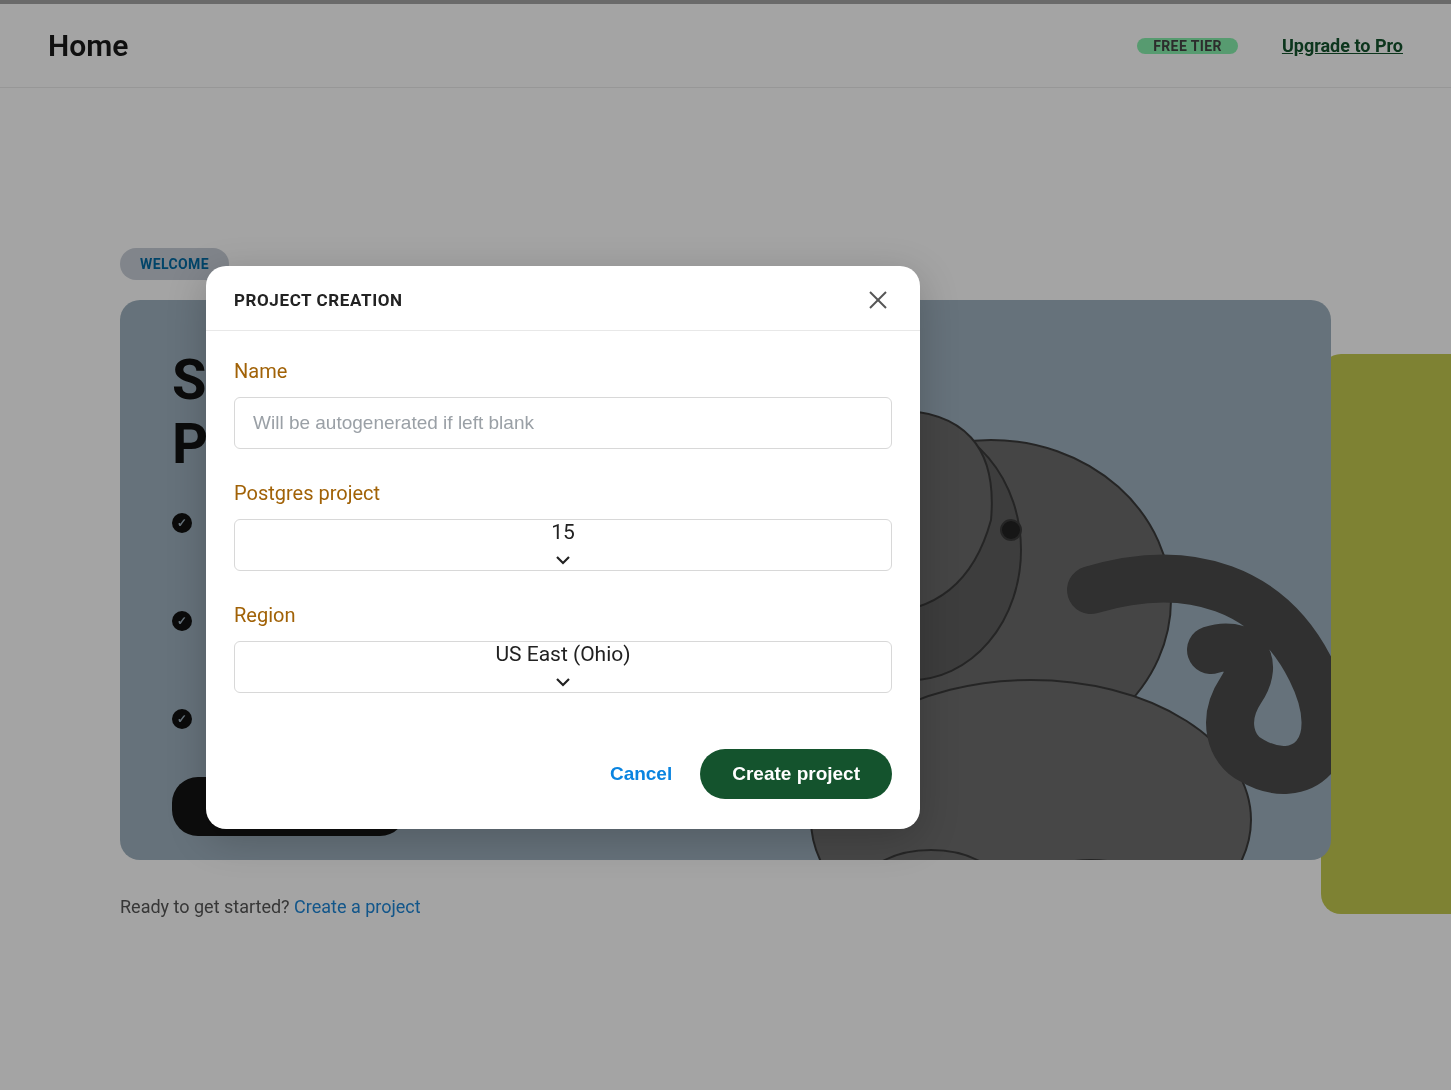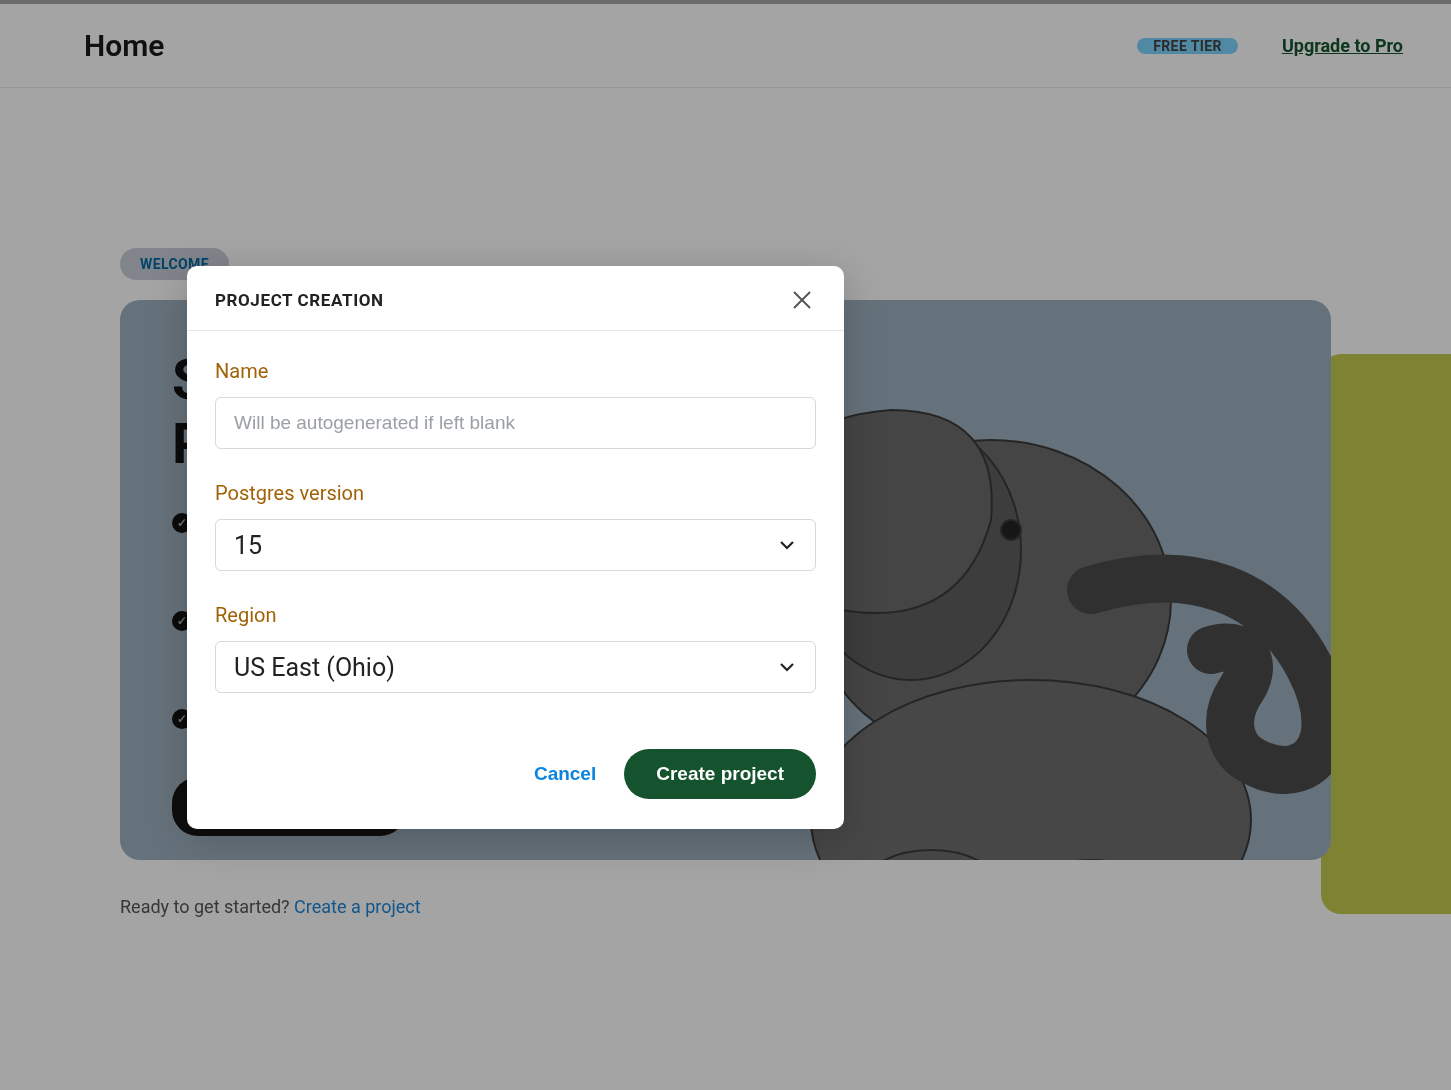--- a/index.html
+++ b/index.html
@@ -23,29 +23,28 @@
   .header {
     display: flex;
     align-items: center;
     justify-content: space-between;
     padding: 24px 48px 24px 48px;
     border-bottom: 1px solid #e8e8e8;
   }
   .header h1 {
     font-size: 30px;
     font-weight: 600;
-    margin-left: 36px;
   }
   .header-right {
     display: flex;
     align-items: center;
     gap: 20px;
   }
   .tier-badge {
-    background: #7dd3fc;
+    background: #86efac;
     color: #444;
     font-size: 14px;
     font-weight: 700;
     letter-spacing: 0.4px;
     padding: 0 16px;
     border-radius: 16px;
   }
   .upgrade-link {
     font-size: 18px;
     font-weight: 700;
@@ -149,24 +148,24 @@
     position: absolute;
     inset: 0;
     background: rgba(0,0,0,0.35);
     display: flex;
     align-items: flex-start;
     justify-content: flex-start;
   }
   .modal {
     position: absolute;
     top: 262px;
-    left: 187px;
-    width: 657px;
+    left: 206px;
+    width: 714px;
     background: #fff;
-    border-radius: 10px;
+    border-radius: 20px;
     box-shadow: 0 10px 40px rgba(0,0,0,0.2);
   }
   .modal-header {
     display: flex;
     align-items: center;
     justify-content: space-between;
     padding: 20px 28px 16px 28px;
     border-bottom: 1px solid #e8e8e8;
   }
   .modal-title {
@@ -210,27 +209,28 @@
   .text-input::placeholder { color: #9aa0a6; }
   .select-wrap {
     position: relative;
   }
   .select-value {
     width: 100%;
     height: 52px;
     border: 1px solid #d8d8d8;
     border-radius: 6px;
     padding: 0 18px;
-    font-size: 25px;
+    font-size: 21px;
     color: #222;
     background: #fff;
     display: flex;
     align-items: center;
     justify-content: space-between;
     cursor: pointer;
+    flex-direction: column;
   }
   .chevron {
     width: 20px; height: 20px;
     display: inline-flex;
   }
   .modal-footer {
     display: flex;
     justify-content: flex-end;
     gap: 28px;
     padding: 14px 28px 30px 28px;
@@ -322,21 +322,21 @@
         </button>
       </div>
       <div class="modal-body">
 
         <div class="field">
           <label class="field-label">Name</label>
           <input type="text" class="text-input" placeholder="Will be autogenerated if left blank" style="">
         </div>
 
         <div class="field">
-          <label class="field-label">Postgres version</label>
+          <label class="field-label">Postgres project</label>
           <div class="select-wrap">
             <div class="select-value">
               <span>15</span>
               <span class="chevron">
                 <svg width="20" height="20" viewBox="0 0 20 20">
                     <polyline points="4,7 10,13 16,7" fill="none" stroke="#222" stroke-width="2.2"></polyline>
                   </svg>
               </span>
             </div>
           </div>

